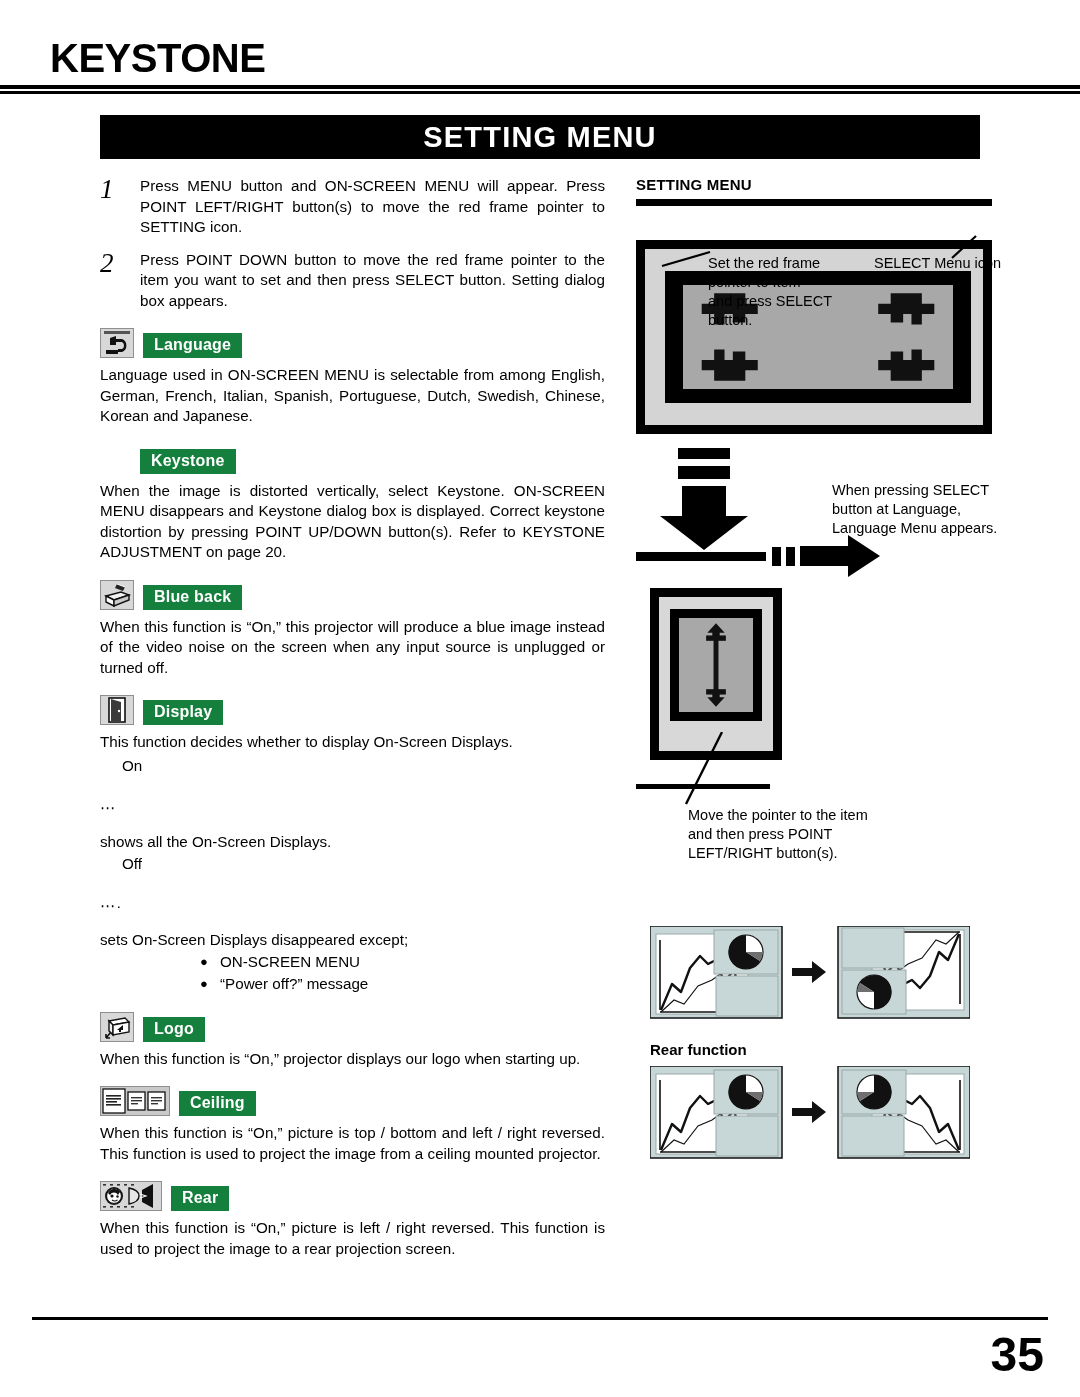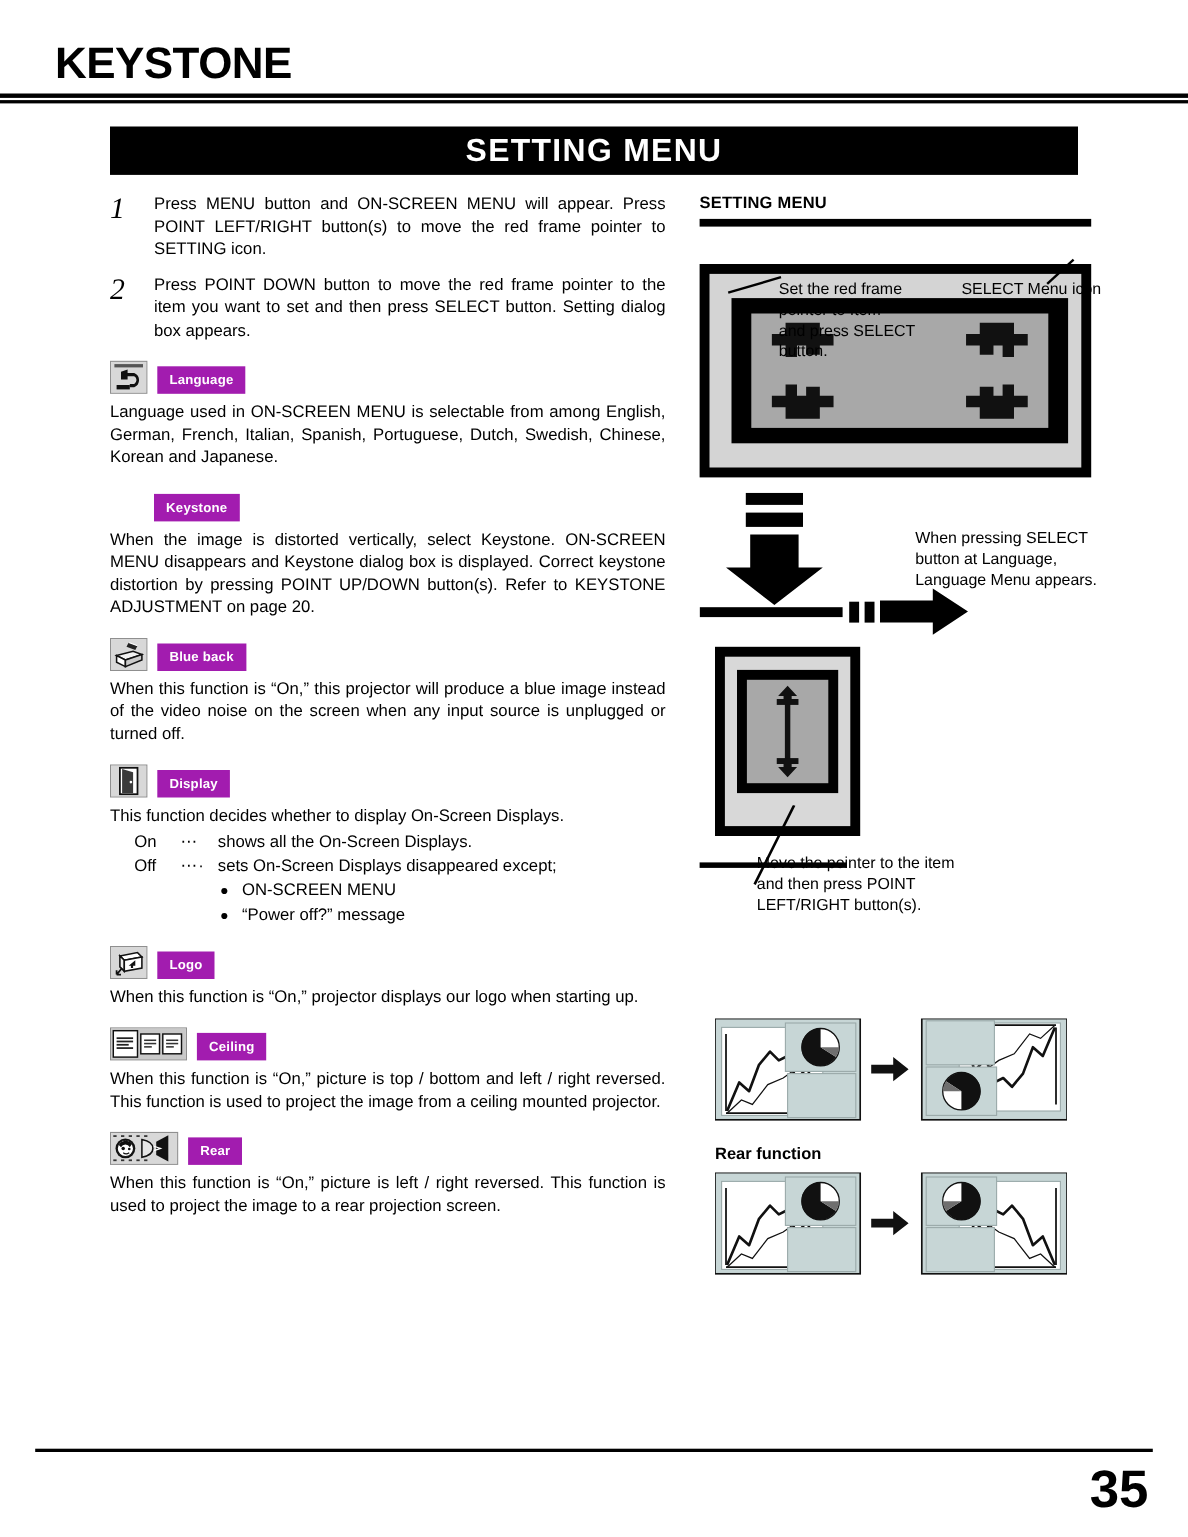--- a/index.html
+++ b/index.html
@@ -81,23 +81,23 @@
   }
 
   .section { margin-top: 17px; }
   .sec-head {
     display: flex;
     align-items: flex-end;
     height: 30px;
     margin-bottom: 7px;
   }
   .sec-label {
-    background: #a21caf;
+    background: #15803d;
     color: #fff;
-    font-size: 12px;
+    font-size: 16px;
     font-weight: bold;
     padding: 3px 11px 4px 11px;
     line-height: 18px;
     letter-spacing: 0.2px;
   }
   .sec-head.indent { padding-left: 40px; }
   .sec-body {
     font-size: 15.2px;
     line-height: 20.5px;
     text-align: justify;
@@ -113,21 +113,21 @@
     position: relative;
     margin-right: 9px;
     flex: 0 0 auto;
   }
   .chip.wide { width: 70px; }
   .chip.wide2 { width: 62px; }
   .chip svg { display: block; }
 
   
   .opt-list { margin: 2px 0 0 0; }
-  .opt-row { display: flex; font-size: 15.2px; line-height: 22px; }
+  .opt-row { display: flex; font-size: 15.2px; line-height: 22px; flex-direction: column; }
   .opt-key { width: 42px; flex: 0 0 42px; text-align: left; padding-left: 22px; }
   .opt-dots { width: 34px; flex: 0 0 34px; letter-spacing: 1px; }
   .bullet-row {
     display: flex;
     font-size: 15.2px;
     line-height: 22px;
     padding-left: 100px;
   }
   .bullet-dot { width: 20px; flex: 0 0 20px; font-size: 13px; }
 
@@ -227,21 +227,21 @@
     position: absolute;
     left: 196px;
     top: 305px;
     font-size: 14.5px;
     line-height: 19px;
     white-space: pre-line;
   }
   #note-move {
     position: absolute;
     left: 52px;
-    top: 600px;
+    top: 630px;
     font-size: 14.5px;
     line-height: 19px;
     white-space: pre-line;
   }
   #base-rule {
     position: absolute;
     left: 0px;
     top: 608px;
     width: 134px;
     height: 5px;

